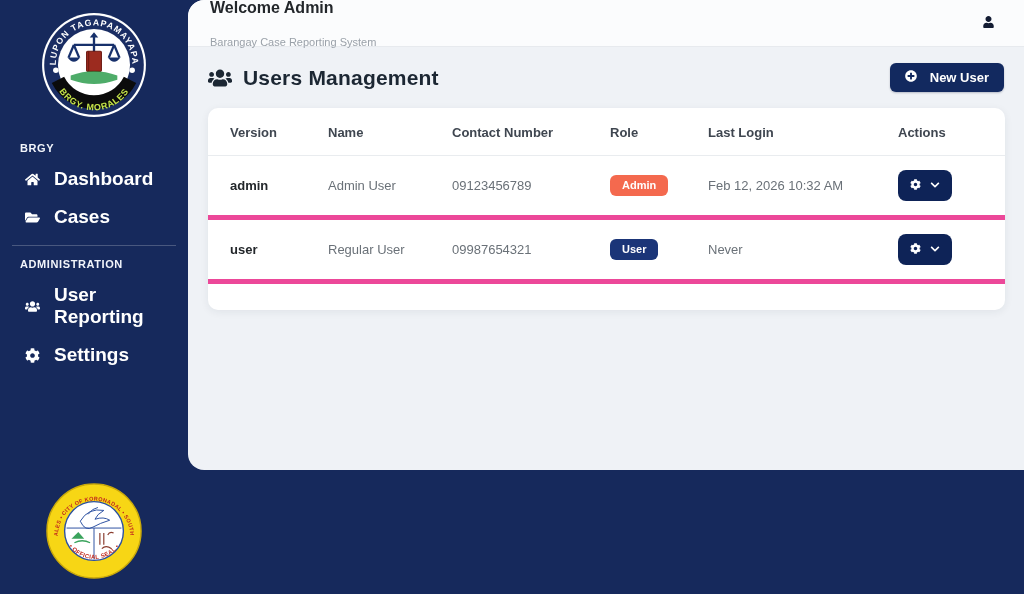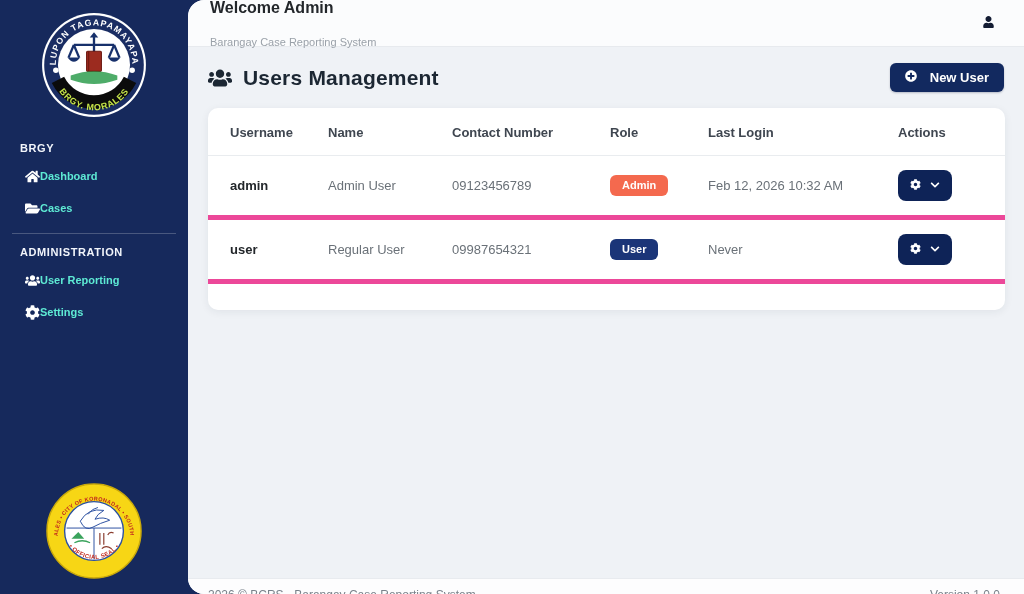--- a/index.html
+++ b/index.html
@@ -16,32 +16,32 @@
     background:#16295c;
     display:flex; flex-direction:column;
     color:#eef1f8;
   }
   .seal-top { margin:12px auto 16px; width:106px; height:106px; }
   .side-section-label {
     font-size:11px; font-weight:bold; letter-spacing:.6px;
     color:#f2f5fb; padding:8px 0 6px 20px;
   }
   .side-item {
-    display:flex; align-items:center; 
+    display:flex; align-items:center; gap:14px;
     padding:8px 10px 8px 24px; cursor:pointer;
-    font-size:11px; font-weight:600; color:#5eead4;
+    font-size:19px; font-weight:600; color:#ffffff;
   }
   .side-item .icn { width:16px; height:16px; flex:0 0 16px; display:flex; align-items:center; justify-content:center; }
   .side-item svg { fill:#ffffff; width:15px; height:15px; }
   .side-divider { border-top:1px solid rgba(255,255,255,.22); margin:9px 12px 4px; }
   .seal-bottom { margin-top:auto; margin-bottom:14px; align-self:center; width:98px; height:98px; }
 
   
   .main {
-    position:absolute; left:188px; top:0; width:836px; height:594px;
+    position:absolute; left:188px; top:0; width:836px; height:470px;
     background:#eff2f6;
     border-top-left-radius:16px; border-bottom-left-radius:16px;
     overflow:hidden;
   }
   .topbar {
     height:47px; background:#fbfcfd;
     border-bottom:1px solid #e7eaee;
     border-top-left-radius:16px;
     display:flex; align-items:center; justify-content:space-between;
     padding:0 30px 0 22px;
@@ -264,21 +264,21 @@
         <colgroup>
           <col class="c-username">
             <col class="c-name">
             <col class="c-contact">
           <col class="c-role">
             <col class="c-login">
             <col class="c-actions">
         </colgroup>
         <thead>
           <tr>
-            <th>Username</th>
+            <th>Version</th>
             <th>Name</th>
             <th>Contact Number</th>
             <th>Role</th>
             <th>Last Login</th>
             <th>Actions</th>
           </tr>
         </thead>
         <tbody>
           <tr>
             <td class="cell-username">admin</td>

